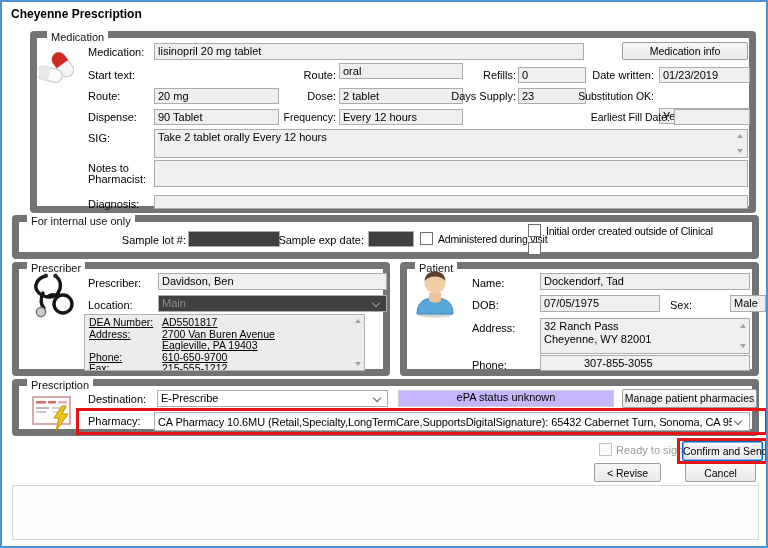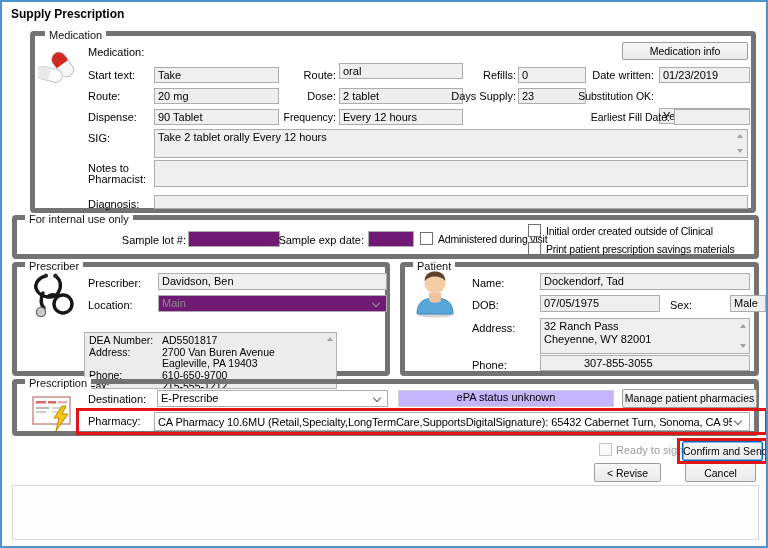--- a/index.html
+++ b/index.html
@@ -4,26 +4,26 @@
 <style>
   * { margin:0; padding:0; box-sizing:border-box; }
   html,body { width:768px; height:548px; background:#ffffff; font-family:"Liberation Sans", sans-serif; }
   .dialog { position:absolute; top:0; left:0; width:768px; height:548px; background:#fff;
             border:2px solid #4f92d2; overflow:hidden; }
   .t  { position:absolute; font-size:11px; line-height:13px; color:#000; white-space:nowrap; }
   .r  { text-align:right; }
   .sm { font-size:10.5px; }
   .cbl{ font-size:10.5px; letter-spacing:-0.2px; }
   .title { position:absolute; font-size:12px; font-weight:bold; color:#000; }
-  .grp { position:absolute; border:5px solid #737373; border-radius:4px; }
+  .grp { position:absolute; border:7px solid #737373; border-radius:4px; }
   .glabel { position:absolute; top:-7px; background:#fff; padding:0 4px; font-size:11px; line-height:13px; color:#111; white-space:nowrap; }
   .fld { position:absolute; background:#efefef; border:1px solid #acacac; font-size:11px; line-height:13px;
          padding:1px 3px; color:#000; white-space:nowrap; overflow:hidden; }
   .fld.wh  { background:#fff; }
-  .fld.dis { background:#701a75; }
+  .fld.dis { background:#404040; }
   .combo-text { display:inline-block; overflow:hidden; white-space:nowrap; max-width:calc(100% - 14px); }
   .mline span { display:block; line-height:13px; }
   .btn { position:absolute; background:linear-gradient(#f7f7f7,#eaeaea); border:1px solid #9c9c9c; border-radius:2px;
          font-size:10.5px; line-height:12px; text-align:center; color:#000; padding-top:2px; cursor:default; white-space:nowrap; }
   .btn.primary { border:1px solid #0066c0; box-shadow: inset 0 0 0 1px #7fb2e5; }
   .chk { position:absolute; width:13px; height:13px; background:#fff; border:1px solid #6f6f6f; }
   .chk.dis { border-color:#c4c4c4; background:#fbfbfb; }
   .chev { position:absolute; width:6px; height:6px; border-right:1.6px solid #5e5e5e; border-bottom:1.6px solid #5e5e5e;
           transform:rotate(45deg); }
   .chev.dim { border-color:#9a9a9a; }
@@ -35,44 +35,44 @@
   .ilbl { width:73px; flex:none; }
   .flat { position:absolute; background:#c4b5fd; border:1px solid #cfcfcf; font-size:11px; line-height:13px; text-align:center; color:#000; }
   .panel { position:absolute; background:#fefefe; border:1px solid #d8d8d8; }
   .icon { position:absolute; }
 </style>
 </head>
 <body>
 
 <div class="dialog">
 
-  <div class="title" style="left:9px; top:5px;">Supply Prescription</div>
+  <div class="title" style="left:9px; top:5px;">Cheyenne Prescription</div>
 
   <div class="grp" style="left:28px; top:29px; width:726px; height:182px;">
     <span class="glabel" style="left:10px;">Medication</span>
   </div>
 
   <span class="icon" style="left:36px; top:50px;">
     <svg width="40" height="32" viewBox="0 0 40 32">
       <g transform="rotate(-36 25 13)">
         <rect x="18" y="-1" width="14" height="27" rx="7" fill="#f6f6f6" stroke="#c4c4c4"></rect>
         <path d="M18 12 L18 6 A7 7 0 0 1 32 6 L32 12 Z" fill="#cf2a21"></path>
       </g>
       <g transform="rotate(14 12 24)">
         <rect x="-2" y="16" width="26" height="13" rx="6.5" fill="#fafafa" stroke="#c4c4c4"></rect>
         <path d="M4.5 16 L11 16 L11 29 L4.5 29 A6.5 6.5 0 0 1 4.5 16 Z" fill="#e9e9e9"></path>
       </g>
     </svg>
   </span>
 
   <div class="t" style="left:86px; top:44px;">Medication:</div>
+  <div class="fld" style="left:152px; top:41px; width:430px; height:17px;">lisinopril 20 mg tablet</div>
   <div class="btn" style="left:620px; top:40px; width:126px; height:18px;">Medication info</div>
 
   <div class="t" style="left:86px; top:67px;">Start text:</div>
-  <div class="fld" style="left:152px; top:65px; width:125px; height:16px;">Take</div>
   <div class="t r" style="left:274px; top:67px; width:60px;">Route:</div>
   <div class="fld" style="left:337px; top:61px; width:124px; height:16px;">oral</div>
   <div class="t r" style="left:450px; top:67px; width:64px;">Refills:</div>
   <div class="fld" style="left:516px; top:65px; width:68px; height:16px;">0</div>
   <div class="t r" style="left:560px; top:67px; width:92px;">Date written:</div>
   <div class="fld" style="left:657px; top:65px; width:91px; height:16px;">01/23/2019</div>
 
   <div class="t" style="left:86px; top:88px;">Route:</div>
   <div class="fld" style="left:152px; top:86px; width:125px; height:16px;">20 mg</div>
   <div class="t r" style="left:274px; top:88px; width:60px;">Dose:</div>
@@ -109,21 +109,20 @@
   <div class="t r" style="left:110px; top:232px; width:74px;">Sample lot #:</div>
   <div class="fld dis" style="left:186px; top:229px; width:92px; height:16px;"></div>
   <div class="t r" style="left:270px; top:232px; width:92px;">Sample exp date:</div>
   <div class="fld dis" style="left:366px; top:229px; width:46px; height:16px;"></div>
 
   <span class="chk" style="left:418px; top:230px;"></span>
   <div class="t cbl" style="left:436px; top:231px;">Administered during visit</div>
   <span class="chk" style="left:526px; top:222px;"></span>
   <div class="t cbl" style="left:544px; top:223px;">Initial order created outside of Clinical</div>
   <span class="chk" style="left:526px; top:240px;"></span>
-  <div class="t cbl" style="left:544px; top:241px;">Print patient prescription savings materials</div>
 
   <div class="grp" style="left:10px; top:260px; width:378px; height:114px;">
     <span class="glabel" style="left:8px;">Prescriber</span>
   </div>
   <span class="icon" style="left:28px; top:270px;">
     <svg width="50" height="46" viewBox="0 0 50 46">
       <g fill="none" stroke="#161616" stroke-width="3.4" stroke-linecap="round">
         <path d="M16 4 C7 6 3 14 8 20 C13 26 24 27 28 21 C32 15 31 7 25 4"></path>
         <path d="M13 21 C10 28 11 33 14 36"></path>
         <circle cx="33" cy="32" r="9"></circle>
@@ -134,21 +133,21 @@
       <circle cx="25.5" cy="3.4" r="2" fill="#2b2b2b"></circle>
     </svg>
   </span>
   <div class="t" style="left:86px; top:275px;">Prescriber:</div>
   <div class="fld" style="left:156px; top:271px; width:229px; height:17px;">Davidson, Ben</div>
   <div class="t" style="left:86px; top:297px;">Location:</div>
   <div class="fld dis" style="left:156px; top:293px; width:229px; height:17px; color:#8d8d8d;">
     <span class="combo-text">Main</span>
     <span class="chev dim" style="right:7px; top:4px;"></span>
   </div>
-  <div class="infobox" style="left:82px; top:330px; width:253px; height:57px;">
+  <div class="infobox" style="left:82px; top:312px; width:281px; height:57px;text-decoration:underline;">
     <div class="irow">
         <span class="ilbl">DEA Number:</span>
         <span>AD5501817</span>
       </div>
     <div class="irow">
         <span class="ilbl">Address:</span>
         <span>2700 Van Buren Avenue</span>
       </div>
     <div class="irow">
         <span class="ilbl"></span>

